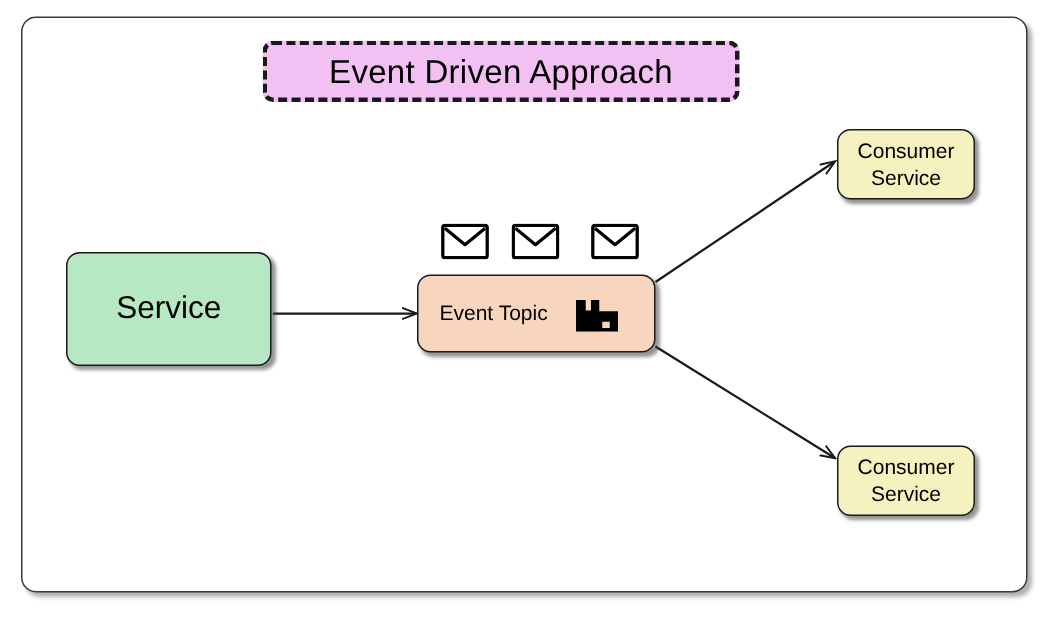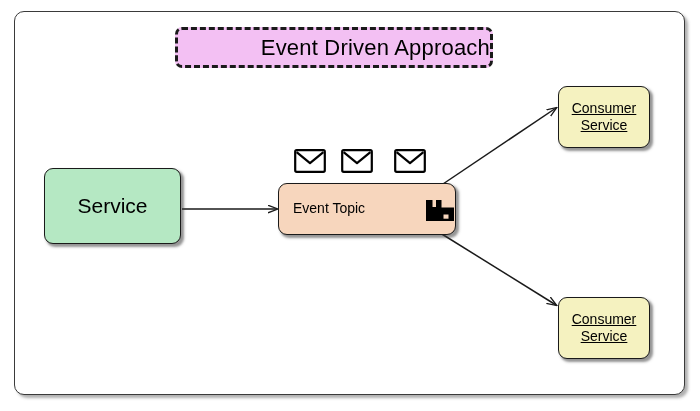--- a/index.html
+++ b/index.html
@@ -58,64 +58,63 @@
     left: 175px;
     top: 27px;
     width: 318px;
     height: 41px;
     box-sizing: border-box;
     border: 3px dashed #1a1a1a;
     border-radius: 7px;
     background: #f3c0f3;
     display: flex;
     align-items: center;
-    justify-content: flex-end;
+    justify-content: center;
     font-size: 22px;
     color: #000000;
     letter-spacing: 0.2px;
   }
 
   
   .producer {
     left: 44px;
     top: 168px;
     width: 137px;
     height: 76px;
     background: #b5e8c3;
     font-size: 21px;
   }
 
   
   .topic {
     left: 278px;
     top: 183px;
-    width: 178px;
+    width: 159px;
     height: 52px;
     background: #f7d6bd;
     font-size: 14px;
     flex-direction: row;
-    justify-content: space-between;
+    justify-content: flex-start;
     padding-left: 14px;
   }
   .topic .topic-label {
     margin-right: 18px;
   }
   .factory-icon {
     width: 30px;
     height: 30px;
     display: block;
   }
 
   
   .consumer {
     width: 92px;
-    height: 62px;
+    height: 47px;
     background: #f5f2c0;
     font-size: 14px;
-    text-decoration: underline;
   }
   .consumer-top  { left: 558px; top: 86px; }
   .consumer-bot  { left: 558px; top: 297px; }
 
   
   .envelope {
     position: absolute;
     width: 32px;
     height: 24px;
     top: 149px;

